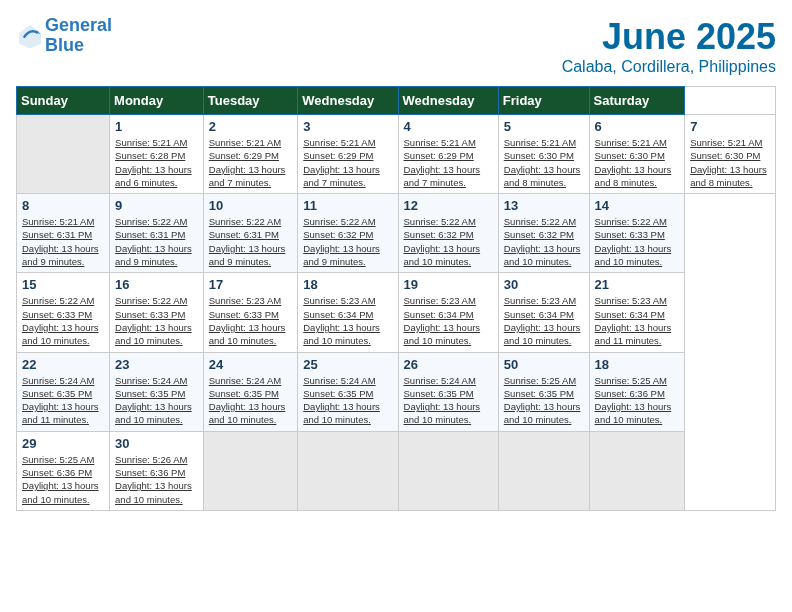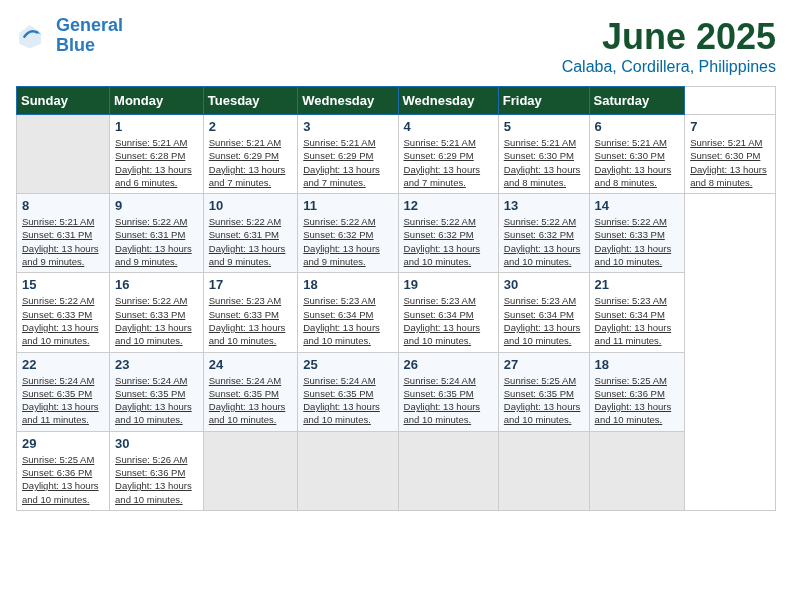--- a/index.html
+++ b/index.html
@@ -12,42 +12,42 @@
     }
     .header {
       display: flex;
       justify-content: space-between;
       align-items: flex-start;
       margin-bottom: 10px;
     }
     .logo {
       display: flex;
       align-items: center;
-      gap: 12px;
+      gap: 1px;
     }
     .logo-text {
       font-size: 18px;
       font-weight: bold;
       color: #1a3a5c;
       line-height: 1.1;
     }
     .logo-text span {
       color: #2a7abf;
     }
     .logo-icon {
       width: 28px;
       height: 28px;
     }
     .title-block {
       text-align: right;
     }
     .month-title {
       font-size: 36px;
       font-weight: bold;
-      color: #14532d;
+      color: #0369a1;
     }
     .location-title {
       font-size: 16px;
       color: #0369a1;
     }
     .calendar {
       width: 100%;
       border-collapse: collapse;
       border: 1px solid #ccc;
     }
@@ -284,21 +284,21 @@
             Sunrise: 5:24 AM<br>Sunset: 6:35 PM<br>Daylight: 13 hours and 10 minutes.
           </div>
         </td>
         <td>
           <span class="day-num">26</span>
           <div class="day-info">
             Sunrise: 5:24 AM<br>Sunset: 6:35 PM<br>Daylight: 13 hours and 10 minutes.
           </div>
         </td>
         <td>
-          <span class="day-num">27</span>
+          <span class="day-num">50</span>
           <div class="day-info">
             Sunrise: 5:25 AM<br>Sunset: 6:35 PM<br>Daylight: 13 hours and 10 minutes.
           </div>
         </td>
         <td>
           <span class="day-num">18</span>
           <div class="day-info">
             Sunrise: 5:25 AM<br>Sunset: 6:36 PM<br>Daylight: 13 hours and 10 minutes.
           </div>
         </td>

